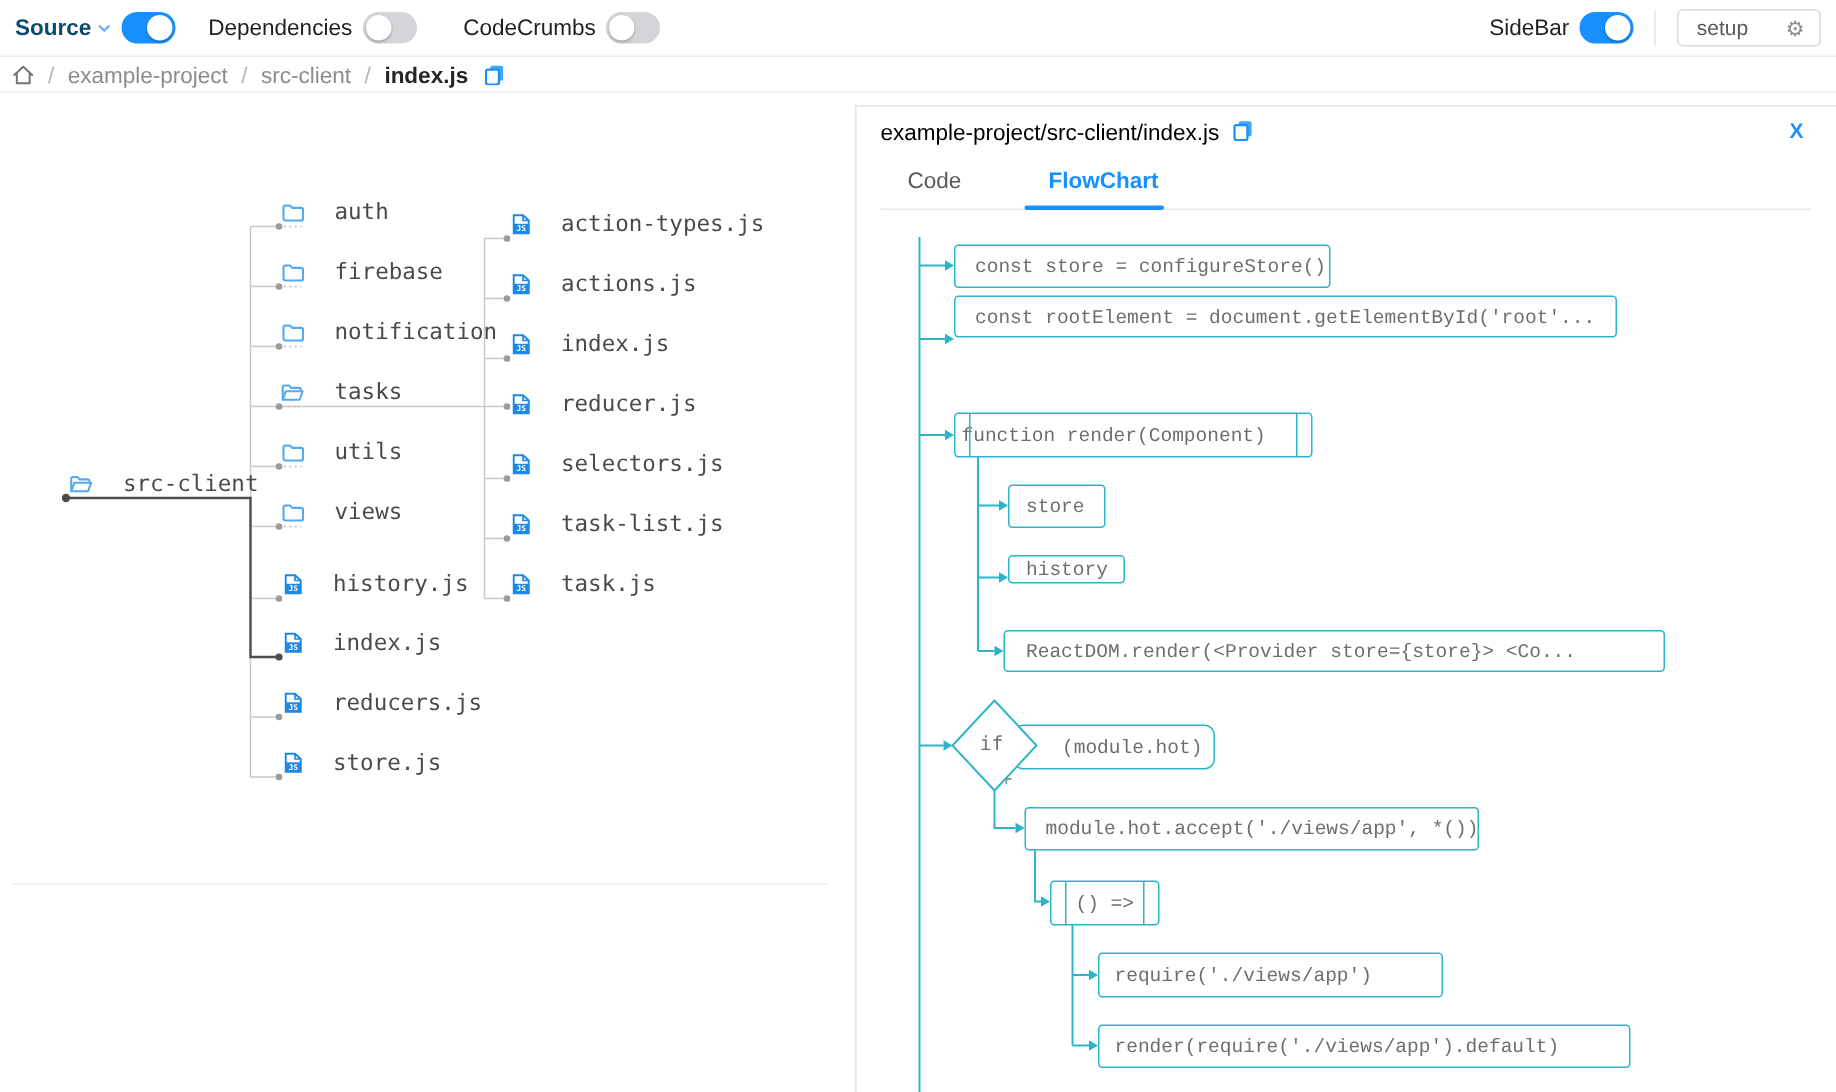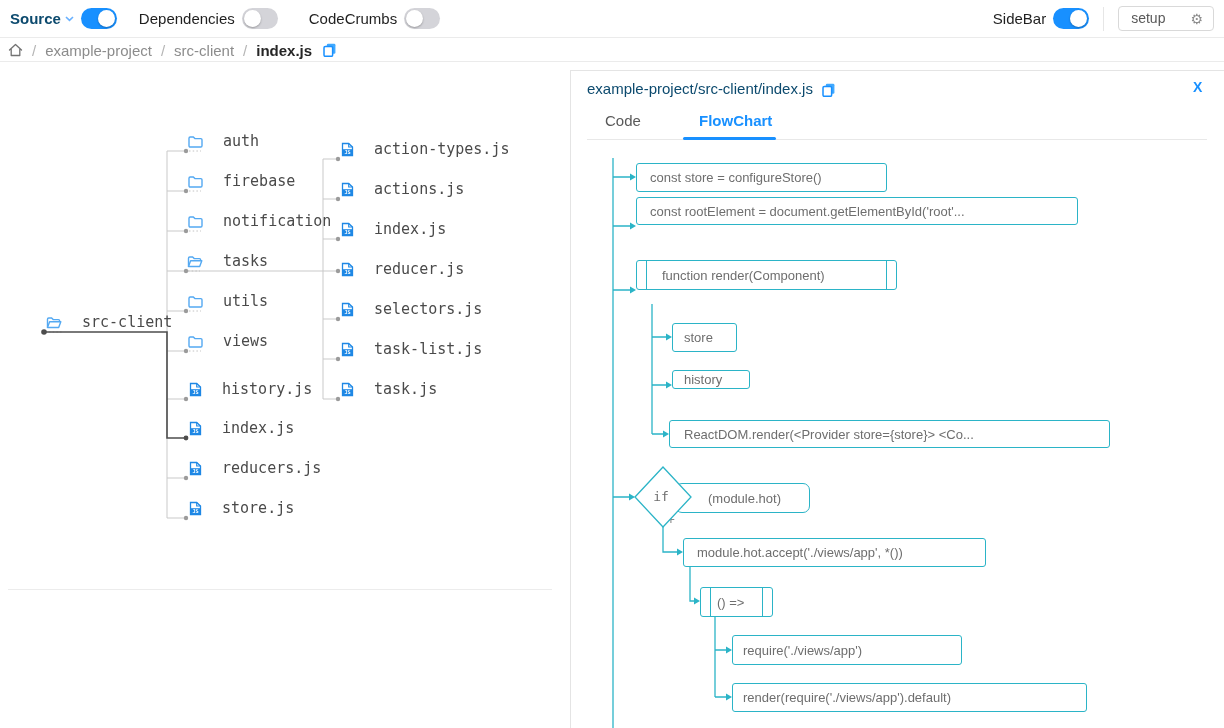--- a/index.html
+++ b/index.html
@@ -35,31 +35,31 @@
 
   
   .tree-bottom{position:absolute;left:8px;top:589px;width:544px;height:1px;background:#ececec}
   .tnode{position:absolute;display:flex;align-items:center;gap:20px;height:20px;cursor:pointer}
   .tlabel{font-family:"DejaVu Sans Mono",monospace;font-size:15px;color:#4a4a4a;line-height:20px;white-space:pre}
   .ic{flex:0 0 auto}
 
   
   .panel{position:absolute;left:570px;top:70px;width:654px;height:658px;box-sizing:border-box;
          border-top:1px solid #e4e4e4;border-left:1px solid #e4e4e4;background:#fff}
-  .panel-title{position:absolute;left:587px;top:80px;font-size:15px;color:#0c4a6e;display:flex;align-items:flex-end;gap:7px}
+  .panel-title{position:absolute;left:587px;top:80px;font-size:15px;color:#000000;display:flex;align-items:flex-start;gap:7px}
   .close-x{position:absolute;left:1193px;top:79px;color:#1890ff;font-weight:700;font-size:14px;cursor:pointer}
   .tab{position:absolute;top:112px;font-size:15px;cursor:pointer}
   .tab-code{left:605px;color:#595959}
   .tab-flow{left:699px;color:#1890ff;font-weight:700}
   .tab-gray-line{position:absolute;left:587px;top:139px;width:620px;height:1px;background:#e8e8e8}
   .tab-underline{position:absolute;left:683px;top:137px;width:93px;height:3px;background:#1890ff;border-radius:2px}
 
   
   .fbox{position:absolute;box-sizing:border-box;background:#fff;border:1.3px solid #2bb4c7;border-radius:3px;
-        display:flex;align-items:center;font-family:Liberation Sans, sans-serif;font-size:13px;color:#6e6e6e;
+        display:flex;align-items:center;font-family:Liberation Mono, monospace;font-size:13px;color:#6e6e6e;
         white-space:pre;z-index:3;cursor:pointer}
   .fbox.fn::before,.fbox.fn::after{content:"";position:absolute;top:0;bottom:0;width:1.3px;background:#2bb4c7}
   .fbox.fn::before{left:9px}
   .fbox.fn::after{right:9px}
   .fbox.rounded{border-radius:7px}
   .flow-svg{position:absolute;left:570px;top:139px;z-index:1;pointer-events:none}
   .dia-svg{position:absolute;left:630px;top:462px;z-index:5;cursor:pointer}
   .dia-label{position:absolute;left:647px;top:489px;width:28px;text-align:center;z-index:6;
              font-family:"DejaVu Sans Mono",monospace;font-size:13px;color:#6e6e6e;pointer-events:none}
   .plus-label{position:absolute;left:667px;top:512px;font-family:"DejaVu Sans Mono",monospace;
@@ -333,21 +333,21 @@
     <polygon points="694,597.5 700,601 694,604.5"></polygon>
     <polygon points="726,646.5 732,650 726,653.5"></polygon>
     <polygon points="726,693.5 732,697 726,700.5"></polygon>
   </g>
 </svg>
 
 <div class="fbox" style="left:636px;top:163px;width:251px;height:29px;padding-left:13px">const store = configureStore()</div>
 
 <div class="fbox" style="left:636px;top:197px;width:442px;height:28px;padding-left:13px">const rootElement = document.getElementById('root'...</div>
 
-<div class="fbox fn" style="left:636px;top:260px;width:261px;height:30px;padding-left:25px">function render(Component)</div>
+<div class="fbox fn" style="left:636px;top:275px;width:239px;height:30px;padding-left:4px">function render(Component)</div>
 
 <div class="fbox" style="left:672px;top:323px;width:65px;height:29px;padding-left:11px">store</div>
 
 <div class="fbox" style="left:672px;top:370px;width:78px;height:19px;padding-left:11px">history</div>
 
 <div class="fbox" style="left:669px;top:420px;width:441px;height:28px;padding-left:14px">ReactDOM.render(&lt;Provider store={store}&gt; &lt;Co...</div>
 
 <div class="fbox rounded" style="left:675px;top:483px;width:135px;height:30px;padding-left:32px">(module.hot)</div>
 
 <svg class="dia-svg" width="66" height="70" viewBox="630 462 66 70">

